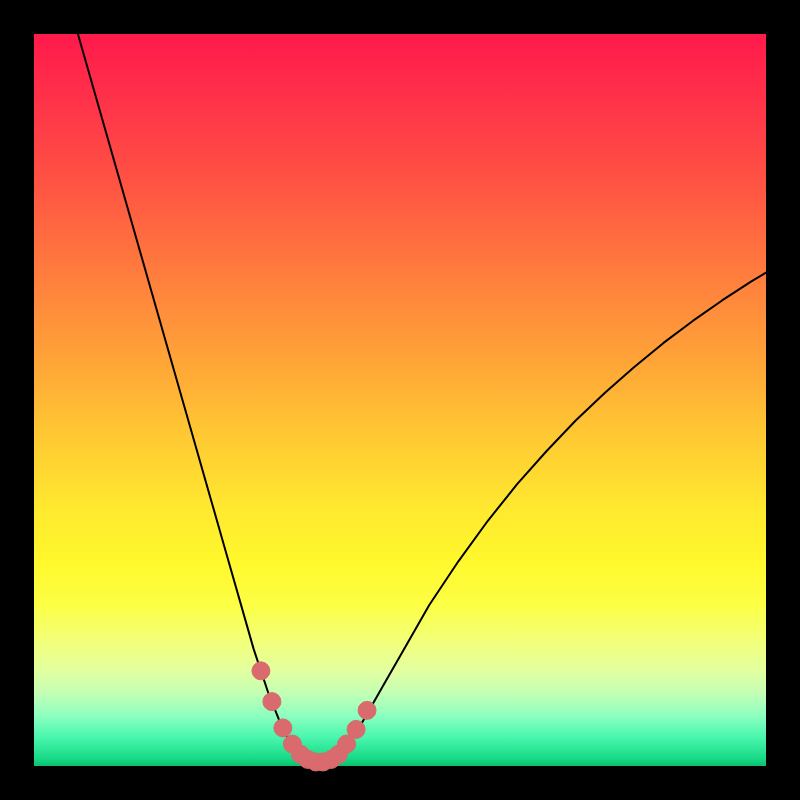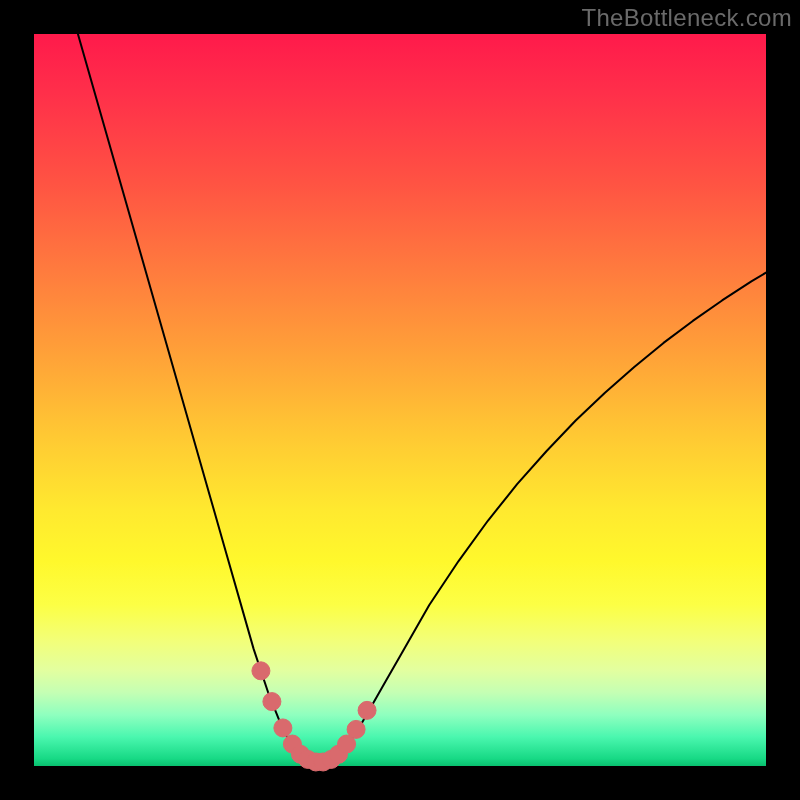--- a/index.html
+++ b/index.html
@@ -63,21 +63,20 @@
     width: 732px;
     height: 732px;
     overflow: visible;
   }
 </style>
 </head>
 <body>
 
 <div class="frame">
 
-  <div class="watermark">TheBottleneck.com</div>
 
   <div class="plot">
     <svg class="curve" viewBox="0 0 732 732" preserveAspectRatio="none">
       <path id="curve-path" fill="none" stroke-width="2" stroke-linecap="round" stroke-linejoin="round" d="M43.92,0.00 L58.56,51.24 L73.20,102.48 L87.84,153.72 L102.48,204.96 L117.12,256.20 L131.76,307.44 L146.40,358.68 L161.04,409.92 L175.68,461.16 L190.32,512.40 L204.96,563.64 L219.60,614.88 L226.92,636.84 L234.24,658.80 L241.56,677.10 L248.88,695.40 L256.20,708.58 L263.52,718.82 L270.84,724.68 L278.16,727.61 L285.48,728.34 L292.80,727.61 L300.12,724.68 L307.44,718.82 L322.08,699.06 L336.72,673.44 L351.36,647.82 L366.00,622.20 L395.28,570.96 L424.56,527.04 L453.84,486.78 L483.12,450.18 L512.40,417.24 L541.68,386.50 L570.96,358.68 L600.24,333.06 L629.52,308.90 L658.80,286.94 L688.08,266.45 L717.36,247.42 L732.00,238.63" stroke="#000000"></path>
       <g id="markers">
           <circle cx="226.92" cy="636.84" r="9" fill="#d96a6d" stroke="#d96a6d"></circle>
           <circle cx="237.90" cy="667.58" r="9" fill="#d96a6d" stroke="#d96a6d"></circle>
           <circle cx="248.88" cy="693.94" r="9" fill="#d96a6d" stroke="#d96a6d"></circle>
           <circle cx="258.40" cy="710.04" r="9" fill="#d96a6d" stroke="#d96a6d"></circle>
           <circle cx="266.45" cy="720.29" r="9" fill="#d96a6d" stroke="#d96a6d"></circle>

